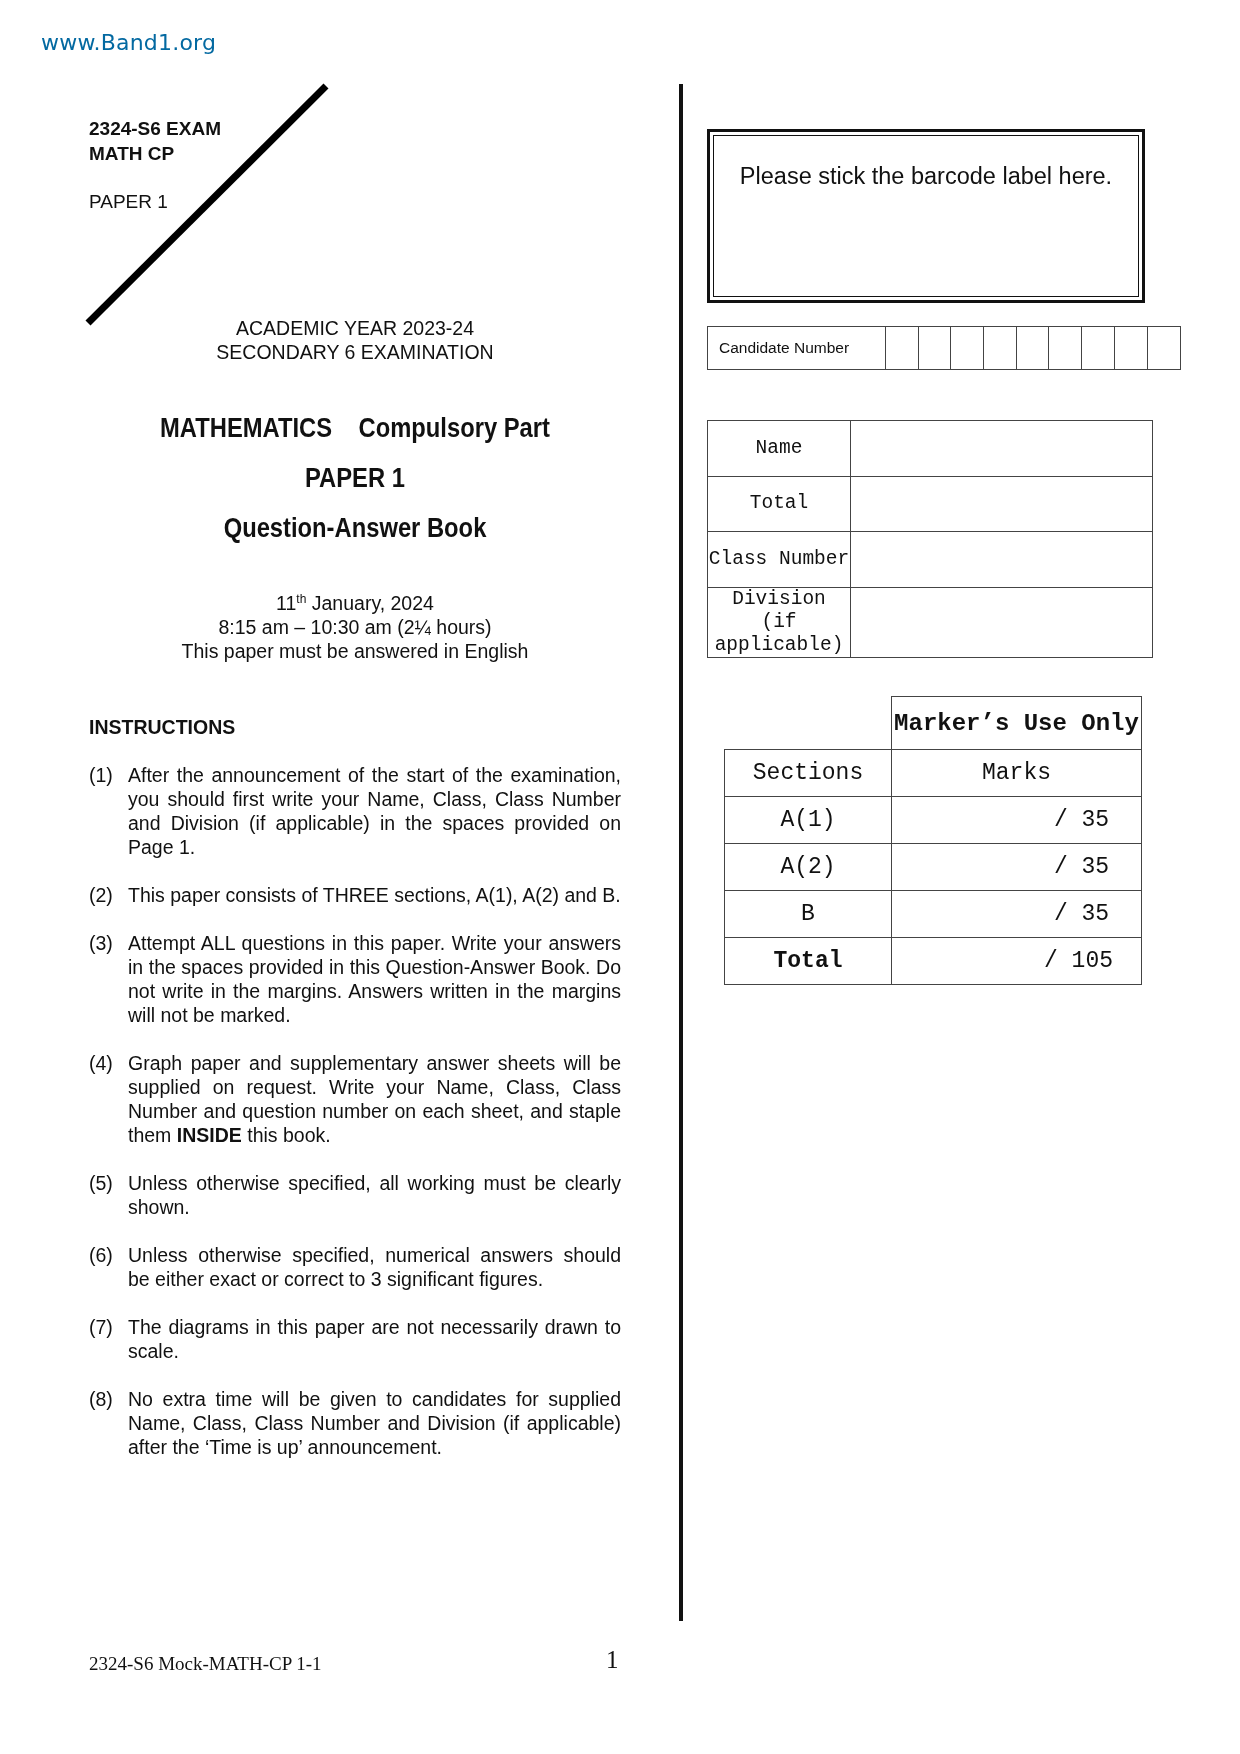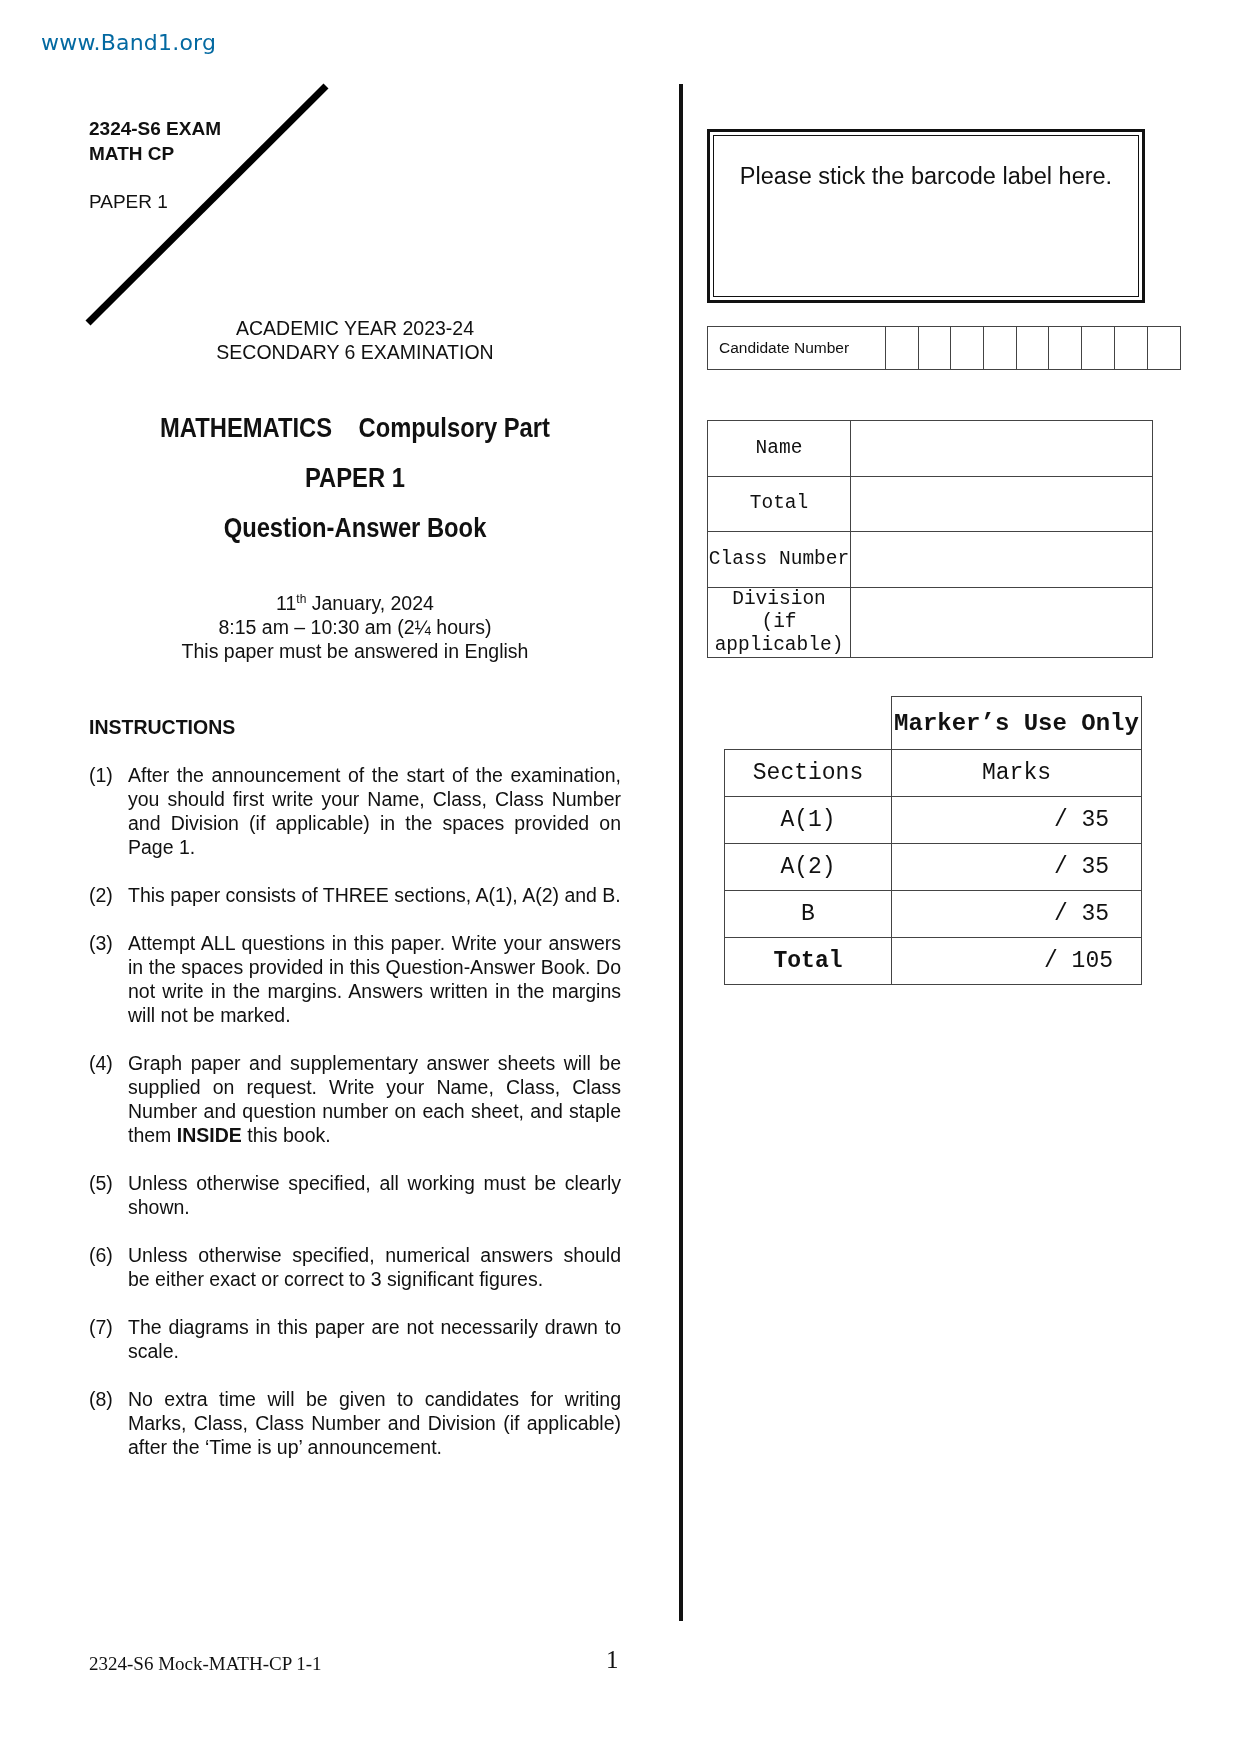--- a/index.html
+++ b/index.html
@@ -110,21 +110,21 @@
   <div class="instr-item">
       <span class="instr-num">(6)</span>
       <span class="instr-text">Unless otherwise specified, numerical answers should be either exact or correct to 3 significant figures.</span>
     </div>
   <div class="instr-item">
       <span class="instr-num">(7)</span>
       <span class="instr-text">The diagrams in this paper are not necessarily drawn to scale.</span>
     </div>
   <div class="instr-item">
       <span class="instr-num">(8)</span>
-      <span class="instr-text">No extra time will be given to candidates for writing Marks, Class, Class Number and Division (if applicable) after the ‘Time is up’ announcement.</span>
+      <span class="instr-text">No extra time will be given to candidates for supplied Name, Class, Class Number and Division (if applicable) after the ‘Time is up’ announcement.</span>
     </div>
 </div>
 
 <div class="vline"></div>
 
 <div class="barcode-box">
   <div class="barcode-inner">
     <span>Please stick the barcode label here.</span>
   </div>
 </div>

